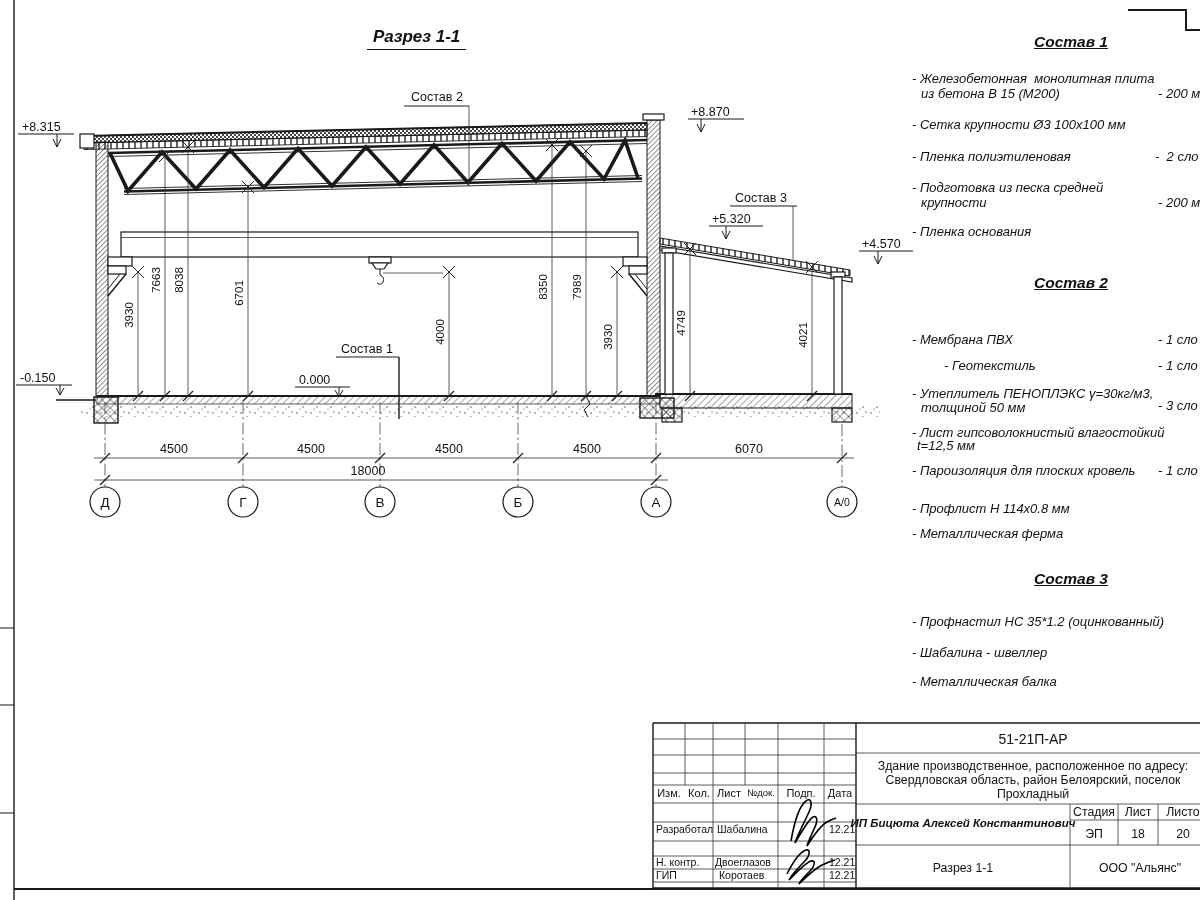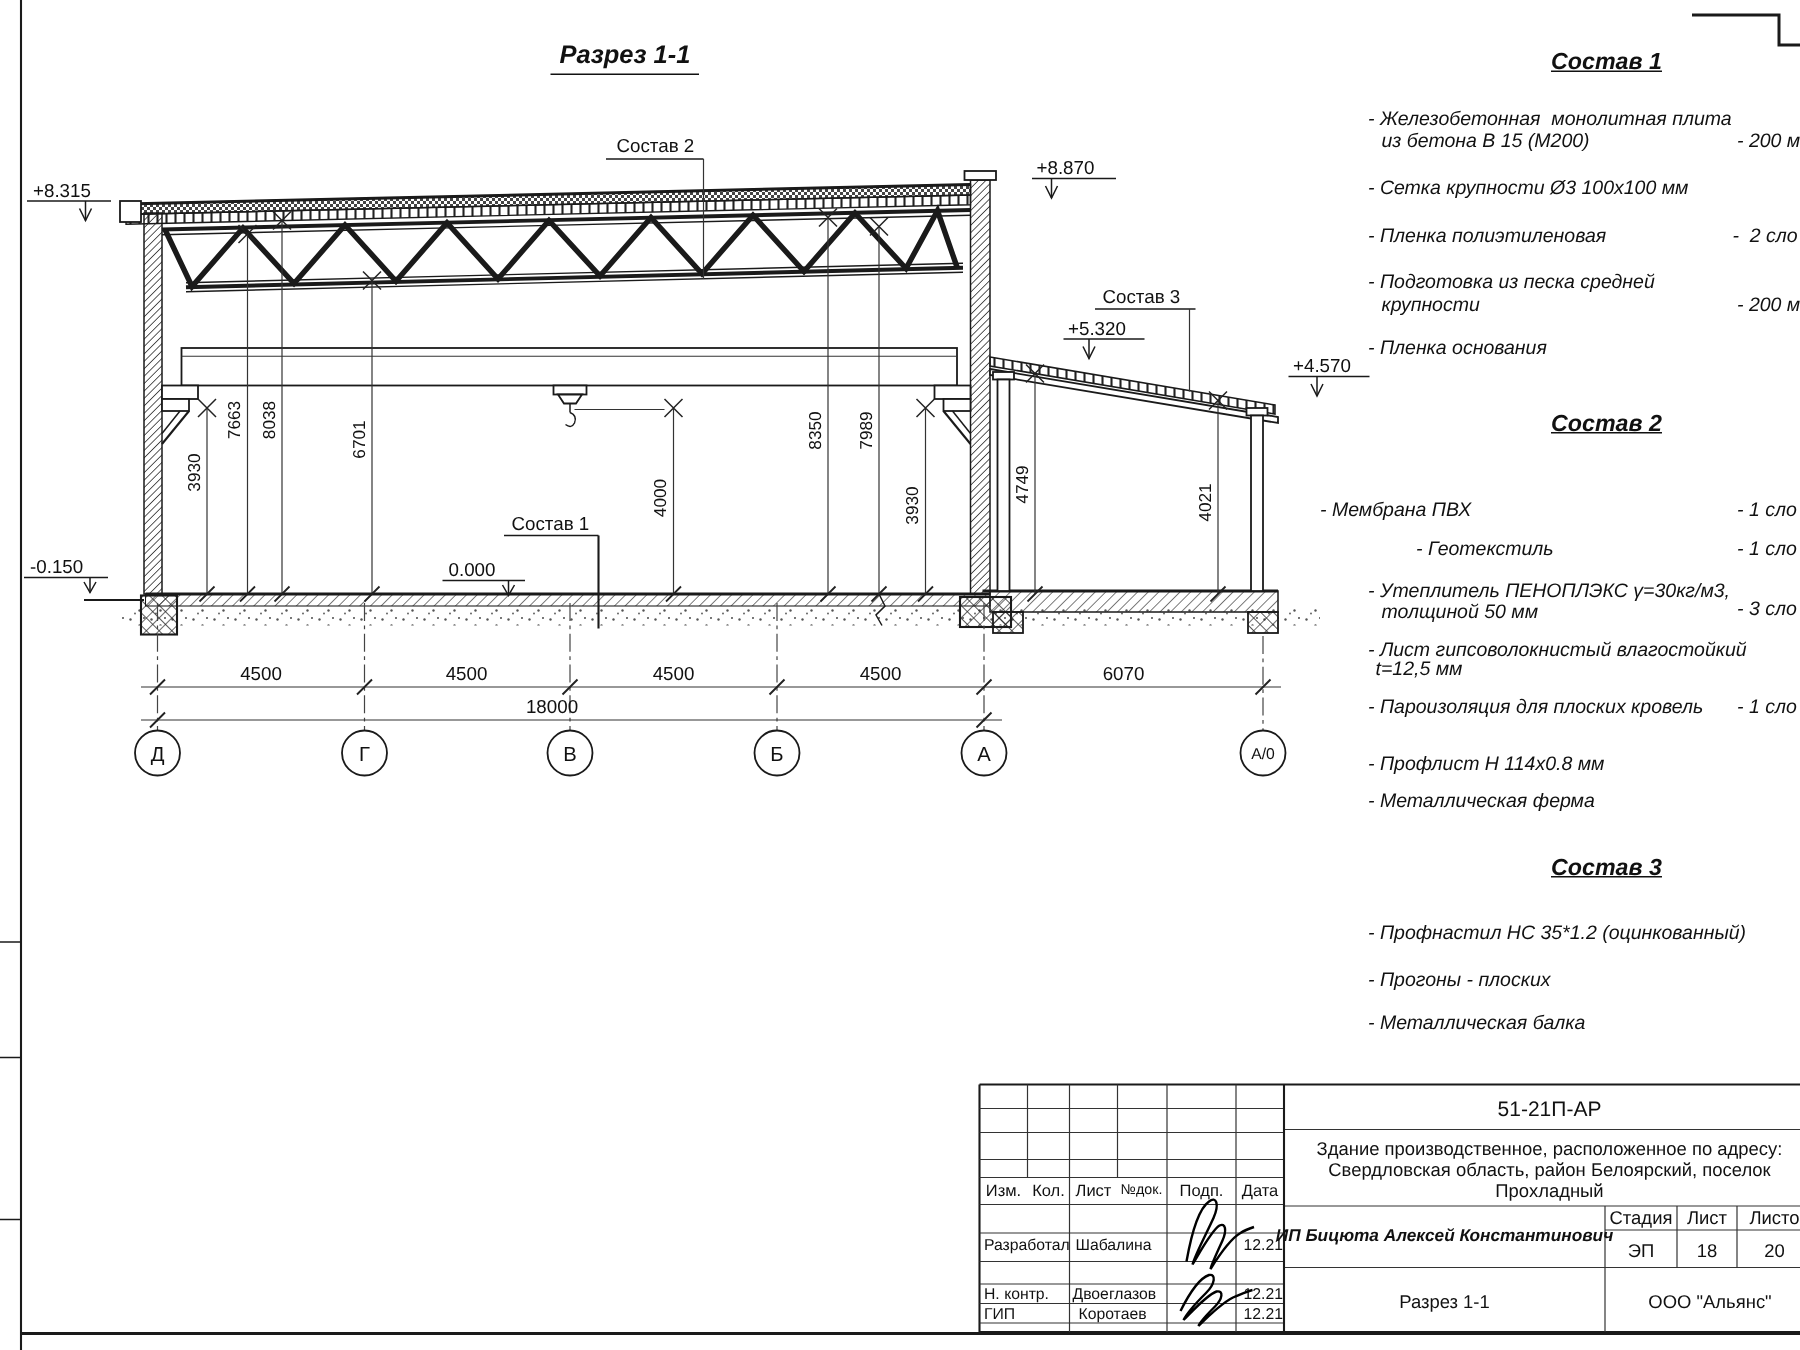--- a/index.html
+++ b/index.html
@@ -361,32 +361,32 @@
 <div class="t" style="left:1158px;top:86px">- 200 м</div>
 <div class="t" style="left:912px;top:117px">- Сетка крупности Ø3 100х100 мм</div>
 <div class="t" style="left:912px;top:149px">- Пленка полиэтиленовая</div>
 <div class="t" style="left:1155px;top:149px">-  2 сло</div>
 <div class="t" style="left:912px;top:180px">- Подготовка из песка средней</div>
 <div class="t ind" style="left:912px;top:195px">крупности</div>
 <div class="t" style="left:1158px;top:195px">- 200 м</div>
 <div class="t" style="left:912px;top:224px">- Пленка основания</div>
 
 <div class="lt" style="left:1034px;top:274px">Состав 2</div>
-<div class="t" style="left:880px;top:332px">- Мембрана ПВХ</div>
+<div class="t" style="left:912px;top:332px">- Мембрана ПВХ</div>
 <div class="t" style="left:1158px;top:332px">- 1 сло</div>
 <div class="t" style="left:944px;top:358px">- Геотекстиль</div>
 <div class="t" style="left:1158px;top:358px">- 1 сло</div>
 <div class="t" style="left:912px;top:386px">- Утеплитель ПЕНОПЛЭКС γ=30кг/м3,</div>
 <div class="t ind" style="left:912px;top:400px">толщиной 50 мм</div>
 <div class="t" style="left:1158px;top:398px">- 3 сло</div>
 <div class="t" style="left:912px;top:425px">- Лист гипсоволокнистый влагостойкий</div>
 <div class="t" style="left:917px;top:438px">t=12,5 мм</div>
 <div class="t" style="left:912px;top:463px">- Пароизоляция для плоских кровель</div>
 <div class="t" style="left:1158px;top:463px">- 1 сло</div>
 <div class="t" style="left:912px;top:501px">- Профлист Н 114х0.8 мм</div>
 <div class="t" style="left:912px;top:526px">- Металлическая ферма</div>
 
 <div class="lt" style="left:1034px;top:570px">Состав 3</div>
 <div class="t" style="left:912px;top:614px">- Профнастил НС 35*1.2 (оцинкованный)</div>
-<div class="t" style="left:912px;top:645px">- Прогоны - плоских</div>
+<div class="t" style="left:912px;top:645px">- Шабалина - швеллер</div>
 <div class="t" style="left:912px;top:674px">- Металлическая балка</div>
 
 </div>
 
 </body></html>

